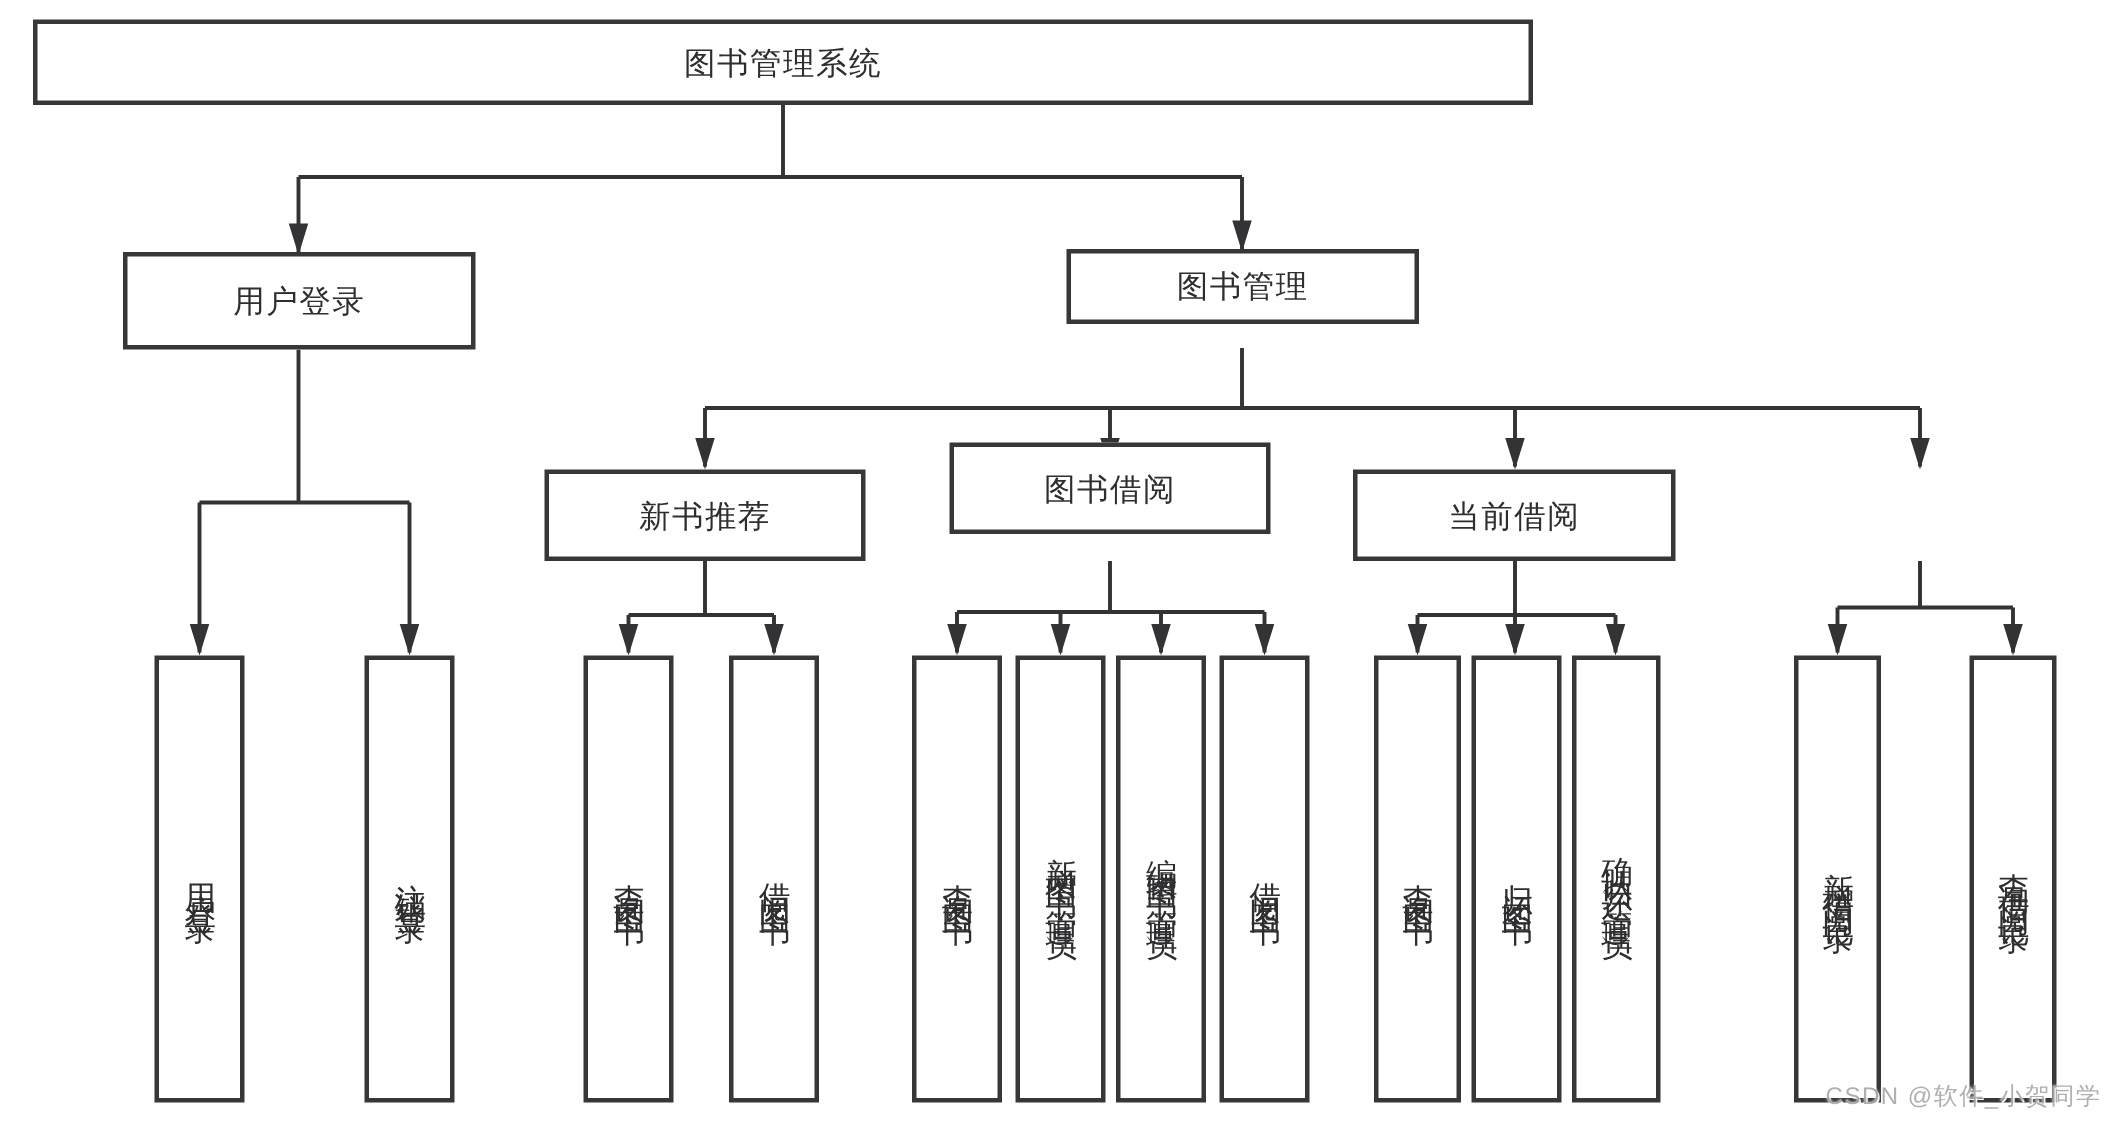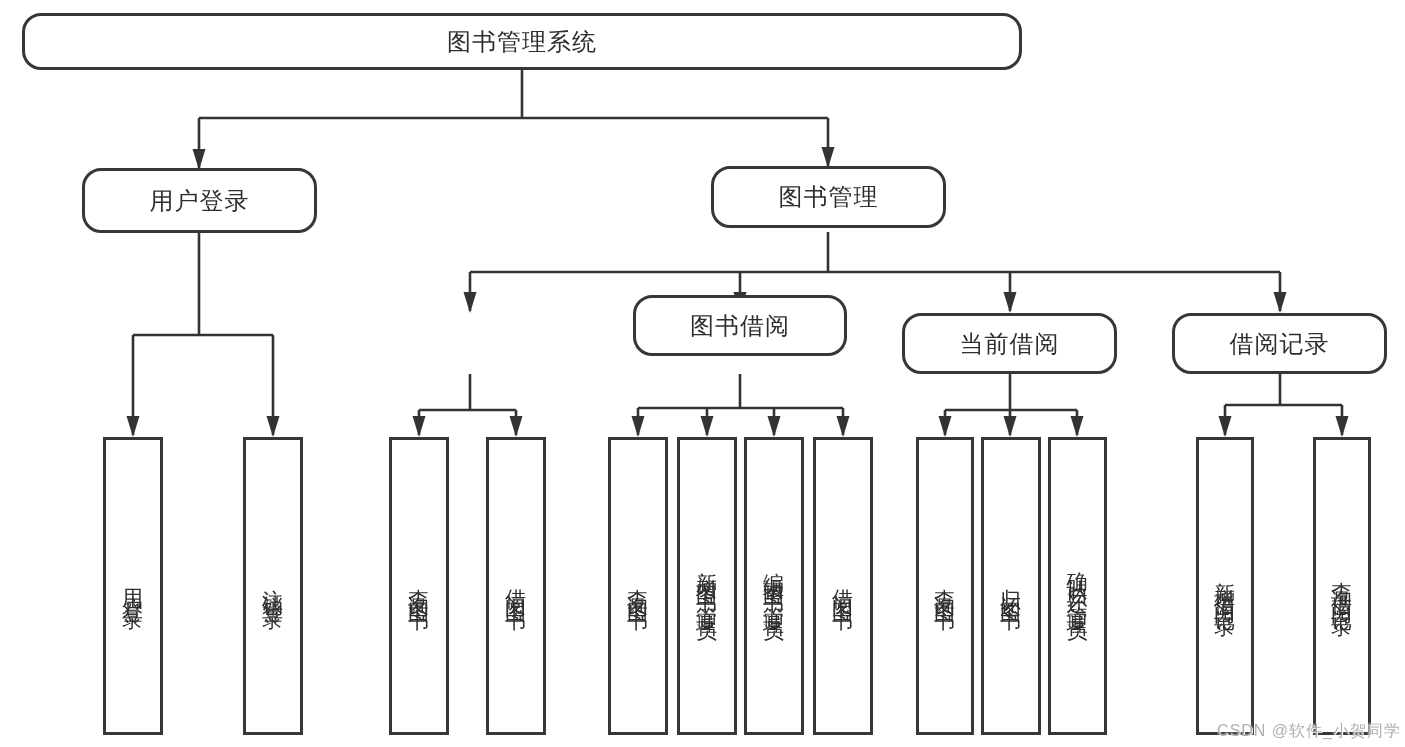--- a/index.html
+++ b/index.html
@@ -13,21 +13,21 @@
   svg.wires{position:absolute;left:0;top:0;width:1405px;height:747px;pointer-events:none;}
   .node{
     position:absolute;
     box-sizing:border-box;
     border:3px solid #37373a;
     background:#ffffff;
     display:flex;align-items:center;justify-content:center;
     color:#2e2e30;
     text-align:center;
   }
-  .node.hlabel{font-size:24px;letter-spacing:1px;border-radius:19px;}
+  .node.hlabel{font-size:21px;letter-spacing:1px;}
   .node.leaf .vtext{
     writing-mode:vertical-rl;
     text-orientation:mixed;
     font-size:21px;
     letter-spacing:7px;
     line-height:1;
     color:#2e2e30;
     white-space:nowrap;
   }
   .watermark{
@@ -81,32 +81,32 @@
     </g>
   </svg>
 
   <div class="node hlabel" style="left:22px;top:13px;width:1000px;height:57px;">
     <span>图书管理系统</span>
   </div>
 
   <div class="node hlabel" style="left:82px;top:168px;width:235px;height:65px;">
     <span>用户登录</span>
   </div>
-  <div class="node hlabel" style="left:711px;top:166px;width:235px;height:62px;">
+  <div class="node hlabel" style="left:711px;top:166px;width:235px;height:50px;">
     <span>图书管理</span>
   </div>
 
+  <div class="node hlabel" style="left:363px;top:313px;width:214px;height:61px;">
+    <span>新书推荐</span>
+  </div>
   <div class="node hlabel" style="left:633px;top:295px;width:214px;height:61px;">
     <span>图书借阅</span>
   </div>
   <div class="node hlabel" style="left:902px;top:313px;width:215px;height:61px;">
     <span>当前借阅</span>
-  </div>
-  <div class="node hlabel" style="left:1172px;top:313px;width:215px;height:61px;">
-    <span>借阅记录</span>
   </div>
 
   <div class="node leaf" style="left:103px;top:437px;width:60px;height:298px;">
     <span class="vtext">用户登录</span>
   </div>
   <div class="node leaf" style="left:243px;top:437px;width:60px;height:298px;">
     <span class="vtext">注销登录</span>
   </div>
 
   <div class="node leaf" style="left:389px;top:437px;width:60px;height:298px;">

